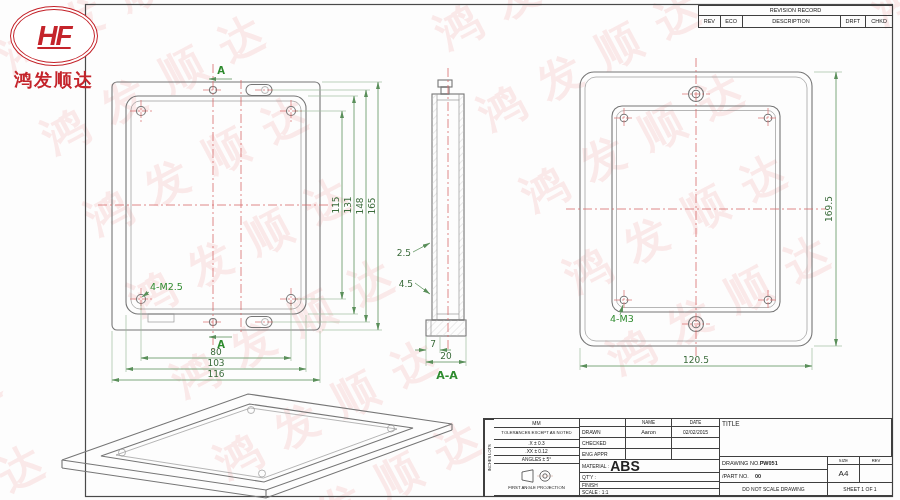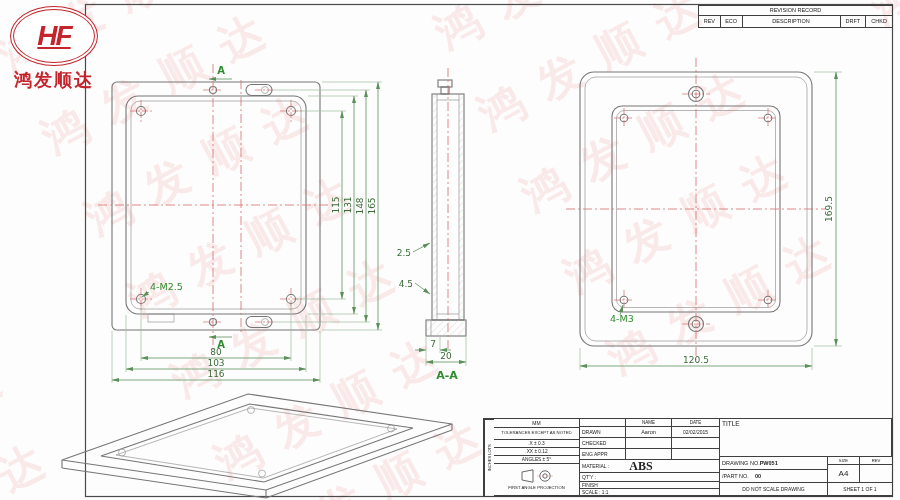--- a/index.html
+++ b/index.html
@@ -45,21 +45,21 @@
   .tb-cell{position:absolute;box-sizing:border-box;border-right:1px solid #3f3f3f;
            border-bottom:1px solid #3f3f3f;display:flex;align-items:center;overflow:hidden;
            white-space:nowrap;}
   .ctr{justify-content:center;text-align:center;}
   .lft{justify-content:flex-start;padding-left:2px;}
   .top{align-items:flex-start;padding-top:1px;}
   .wrap{white-space:normal;line-height:1.15;}
   .tb-vert{writing-mode:vertical-rl;transform:rotate(180deg);font-size:4px;text-align:center;
            justify-content:center;}
   .proj-col{flex-direction:column;justify-content:center;gap:2px;}
-  .abs-val{font-size:12px;font-weight:bold;margin-left:20px;font-family:Liberation Serif, serif;}
+  .abs-val{font-size:14px;font-weight:bold;margin-left:1px;}
 </style>
 </head>
 <body>
 <div id="sheet">
 
 <div id="wm">
   <div class="wm-line">鸿发顺达　　鸿发顺达　　鸿发顺达　　鸿发顺达　　鸿发顺达</div>
   <div class="wm-line">鸿发顺达　　鸿发顺达　　鸿发顺达　　鸿发顺达　　鸿发顺达</div>
   <div class="wm-line">鸿发顺达　　鸿发顺达　　鸿发顺达　　鸿发顺达　　鸿发顺达</div>
   <div class="wm-line">鸿发顺达　　鸿发顺达　　鸿发顺达　　鸿发顺达　　鸿发顺达</div>

